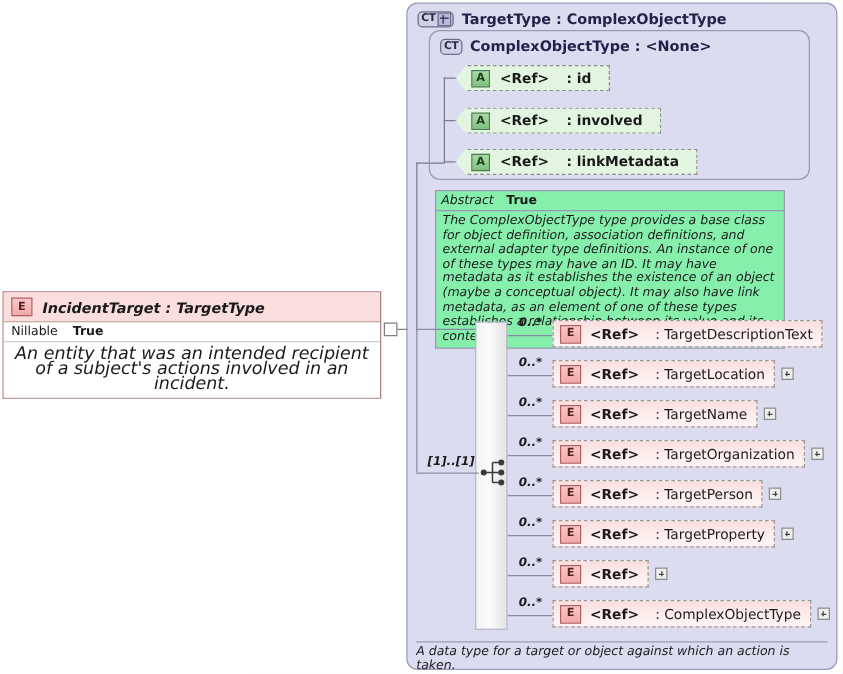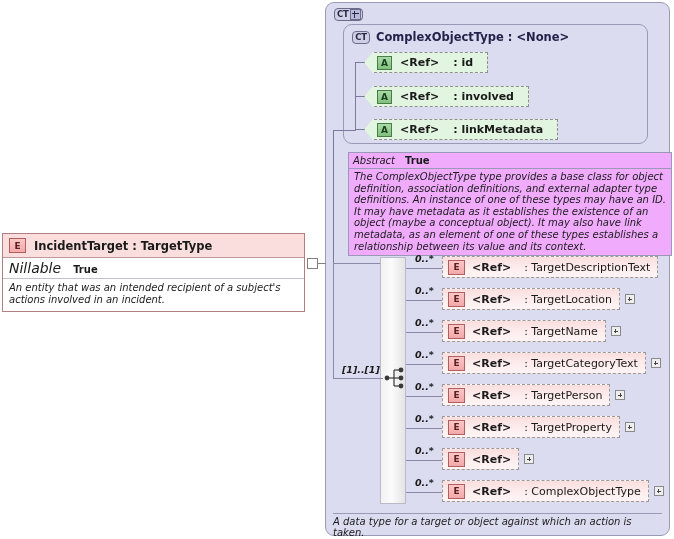--- a/index.html
+++ b/index.html
@@ -206,22 +206,22 @@
     width: 23px;
     height: 1px;
     background: #7a7a9a;
   }
 
   
   .doc-box {
     position: absolute;
     left: 348px;
     top: 152px;
-    width: 324px;
-    background: #f0abfc;
+    width: 280px;
+    background: #86efac;
     border: 1px solid #9a9ab8;
     box-sizing: border-box;
     padding: 0;
   }
   .doc-abstract-row {
     display: flex;
     align-items: baseline;
     gap: 10px;
     padding: 2px 4px 2px 4px;
     border-bottom: 1px solid #9a9ab8;
@@ -273,43 +273,44 @@
     font-size: 9px;
     font-weight: bold;
     color: #5a1f1f;
     flex: none;
     box-sizing: border-box;
   }
   .left-elem-title {
     font-size: 11.5px;
     font-weight: bold;
     color: #1a1a1a;
+    font-style: italic;
   }
   .left-nillable-row {
     display: flex;
     align-items: baseline;
     gap: 12px;
     padding: 2px 6px;
     border-bottom: 1px solid #c0c0d0;
     background: #ffffff;
   }
   .left-nillable-label {
+    font-size: 10px;
+  }
+  .left-nillable-value {
+    font-size: 10px;
+    font-weight: bold;
+  }
+  .left-doc {
     font-style: italic;
     font-size: 14px;
-  }
-  .left-nillable-value {
-    font-size: 10px;
-    font-weight: bold;
-  }
-  .left-doc {
-    font-style: italic;
-    font-size: 10px;
     line-height: 12px;
     padding: 3px 6px 5px 6px;
     background: #ffffff;
+    text-align: center;
   }
 
   
   .link-square {
     position: absolute;
     left: 307px;
     top: 258px;
     width: 11px;
     height: 11px;
     border: 1px solid #808080;
@@ -461,20 +462,21 @@
 </style>
 </head>
 <body>
 
 <div class="type-panel">
   <div class="type-panel-header">
     <span class="badge-ct">
       <span class="ct-text">CT</span>
       <span class="plus-box"></span>
     </span>
+    <span class="type-title">TargetType : ComplexObjectType</span>
   </div>
 </div>
 
 <div class="inner-panel">
   <div class="inner-panel-header">
     <span class="badge-ct2">
       <span>CT</span>
     </span>
     <span class="inner-title">ComplexObjectType : &lt;None&gt;</span>
   </div>
@@ -583,21 +585,21 @@
   </div>
   <span class="expand-box"></span>
 </div>
 
 <span class="card-label" style="left:415px; top:349px;">0..*</span>
 <div class="conn-h" style="left:406px; top:364px; width:36px;"></div>
 <div class="ref-row" style="left:442px; top:352px;">
   <div class="ref-box">
     <span class="elem-icon">E</span>
     <span class="ref-text">&lt;Ref&gt;</span>
-    <span class="ref-name">: TargetCategoryText</span>
+    <span class="ref-name">: TargetOrganization</span>
   </div>
   <span class="expand-box"></span>
 </div>
 
 <span class="card-label" style="left:415px; top:381px;">0..*</span>
 <div class="conn-h" style="left:406px; top:396px; width:36px;"></div>
 <div class="ref-row" style="left:442px; top:384px;">
   <div class="ref-box">
     <span class="elem-icon">E</span>
     <span class="ref-text">&lt;Ref&gt;</span>

